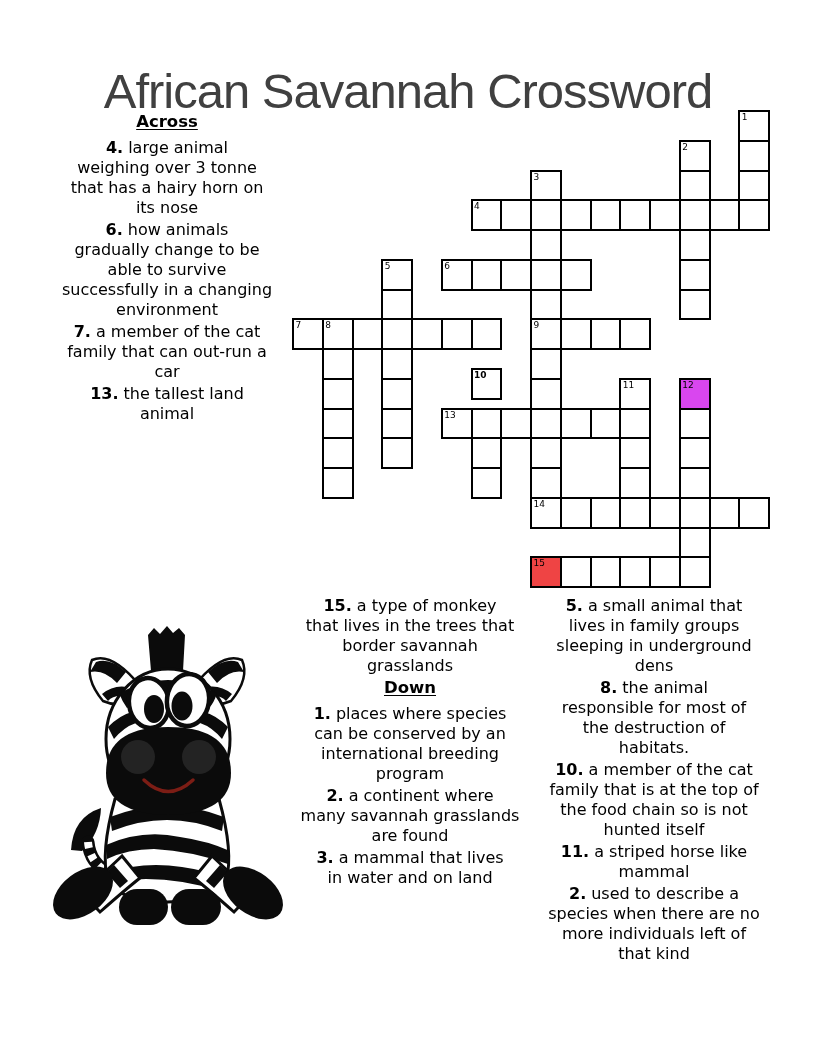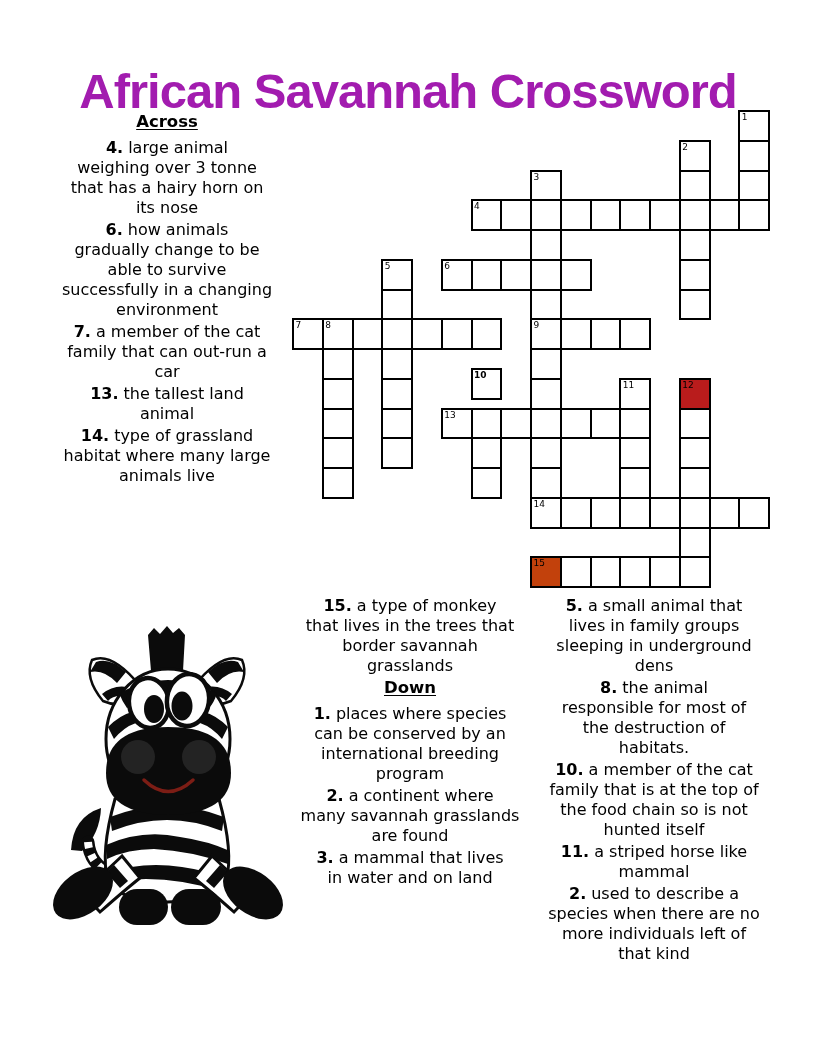--- a/index.html
+++ b/index.html
@@ -3,21 +3,21 @@
 <meta charset="utf-8">
 <style>
   html,body { margin:0; padding:0; background:#ffffff; }
   .page {
     position:relative; width:816px; height:1056px; background:#ffffff;
     font-family:"DejaVu Sans", sans-serif; color:#000; overflow:hidden;
   }
   .title {
     position:absolute; left:0; right:0; top:30px; text-align:center;
     font-family:"Liberation Sans", sans-serif;
-    font-size:49px; line-height:56px; font-weight:700; color:#a21caf;
+    font-size:49px; line-height:56px; font-weight:400; color:#404040;
     letter-spacing:-1px; white-space:nowrap;
   }
   .clue-col { position:absolute; font-size:16px; line-height:20px;text-align:center; }
   .col-left   { left:48px;  top:112px; width:238px; }
   .col-middle { left:289px; top:596px; width:242px; }
   .col-right  { left:534px; top:596px; width:240px; }
   .clue-header {
     font-weight:bold; text-decoration:underline; text-underline-offset:2px;
     font-size:16.5px; line-height:20px; margin:0 0 6px 0;
   }
@@ -104,21 +104,21 @@
       <div class="cell" style="left: 238px; top: 238px; border-color: rgb(0, 0, 0); background: rgb(255, 255, 255);"></div>
       <div class="cell" style="left: 29.75px; top: 267.75px; border-color: rgb(0, 0, 0); background: rgb(255, 255, 255);"></div>
       <div class="cell" style="left: 89.25px; top: 267.75px; border-color: rgb(0, 0, 0); background: rgb(255, 255, 255);"></div>
       <div class="cell" style="left: 178.5px; top: 258px; border-color: rgb(0, 0, 0); background: rgb(255, 255, 255); font-weight: bold;">
         <span class="cellnum">10</span>
       </div>
       <div class="cell" style="left: 238px; top: 267.75px; border-color: rgb(0, 0, 0); background: rgb(255, 255, 255);"></div>
       <div class="cell" style="left: 327.25px; top: 267.75px; border-color: rgb(0, 0, 0); background: rgb(255, 255, 255);">
         <span class="cellnum">11</span>
       </div>
-      <div class="cell" style="left: 386.75px; top: 267.75px; border-color: rgb(0, 0, 0); background: #b91c1c;">
+      <div class="cell" style="left: 386.75px; top: 267.75px; border-color: rgb(0, 0, 0); background: #d946ef;">
         <span class="cellnum">12</span>
       </div>
       <div class="cell" style="left: 29.75px; top: 297.5px; border-color: rgb(0, 0, 0); background: rgb(255, 255, 255);"></div>
       <div class="cell" style="left: 89.25px; top: 297.5px; border-color: rgb(0, 0, 0); background: rgb(255, 255, 255);"></div>
       <div class="cell" style="left: 148.75px; top: 297.5px; border-color: rgb(0, 0, 0); background: rgb(255, 255, 255); text-align: right;">
         <span class="cellnum">13</span>
       </div>
       <div class="cell" style="left: 178.5px; top: 297.5px; border-color: rgb(0, 0, 0); background: rgb(255, 255, 255);"></div>
       <div class="cell" style="left: 208.25px; top: 297.5px; border-color: rgb(0, 0, 0); background: rgb(255, 255, 255);"></div>
       <div class="cell" style="left: 238px; top: 297.5px; border-color: rgb(0, 0, 0); background: rgb(255, 255, 255);"></div>
@@ -141,21 +141,21 @@
         <span class="cellnum">14</span>
       </div>
       <div class="cell" style="left: 267.75px; top: 386.75px; border-color: rgb(0, 0, 0); background: rgb(255, 255, 255);"></div>
       <div class="cell" style="left: 297.5px; top: 386.75px; border-color: rgb(0, 0, 0); background: rgb(255, 255, 255);"></div>
       <div class="cell" style="left: 327.25px; top: 386.75px; border-color: rgb(0, 0, 0); background: rgb(255, 255, 255);"></div>
       <div class="cell" style="left: 357px; top: 386.75px; border-color: rgb(0, 0, 0); background: rgb(255, 255, 255);"></div>
       <div class="cell" style="left: 386.75px; top: 386.75px; border-color: rgb(0, 0, 0); background: rgb(255, 255, 255);"></div>
       <div class="cell" style="left: 416.5px; top: 386.75px; border-color: rgb(0, 0, 0); background: rgb(255, 255, 255);"></div>
       <div class="cell" style="left: 446.25px; top: 386.75px; border-color: rgb(0, 0, 0); background: rgb(255, 255, 255);"></div>
       <div class="cell" style="left: 386.75px; top: 416.5px; border-color: rgb(0, 0, 0); background: rgb(255, 255, 255);"></div>
-      <div class="cell" style="left: 238px; top: 446.25px; border-color: rgb(0, 0, 0); background: #c2410c;">
+      <div class="cell" style="left: 238px; top: 446.25px; border-color: rgb(0, 0, 0); background: #ef4444;">
         <span class="cellnum">15</span>
       </div>
       <div class="cell" style="left: 267.75px; top: 446.25px; border-color: rgb(0, 0, 0); background: rgb(255, 255, 255);"></div>
       <div class="cell" style="left: 297.5px; top: 446.25px; border-color: rgb(0, 0, 0); background: rgb(255, 255, 255);"></div>
       <div class="cell" style="left: 327.25px; top: 446.25px; border-color: rgb(0, 0, 0); background: rgb(255, 255, 255);"></div>
       <div class="cell" style="left: 357px; top: 446.25px; border-color: rgb(0, 0, 0); background: rgb(255, 255, 255);"></div>
       <div class="cell" style="left: 386.75px; top: 446.25px; border-color: rgb(0, 0, 0); background: rgb(255, 255, 255);"></div>
     </div>
 
   <div class="clue-col col-left">
@@ -168,23 +168,20 @@
         <p class="clue"><span class="clue-num">6.</span><span>how animals
 gradually change to be
 able to survive
 successfully in a changing
 environment</span></p>
         <p class="clue"><span class="clue-num">7.</span><span>a member of the cat
 family that can out-run a
 car</span></p>
         <p class="clue"><span class="clue-num">13.</span><span>the tallest land
 animal</span></p>
-        <p class="clue"><span class="clue-num">14.</span><span>type of grassland
-habitat where many large
-animals live</span></p>
       </div>
   </div>
 
   <div class="clue-col col-middle">
     <div>
         <p class="clue"><span class="clue-num">15.</span><span>a type of monkey
 that lives in the trees that
 border savannah
 grasslands</span></p>
       </div>

